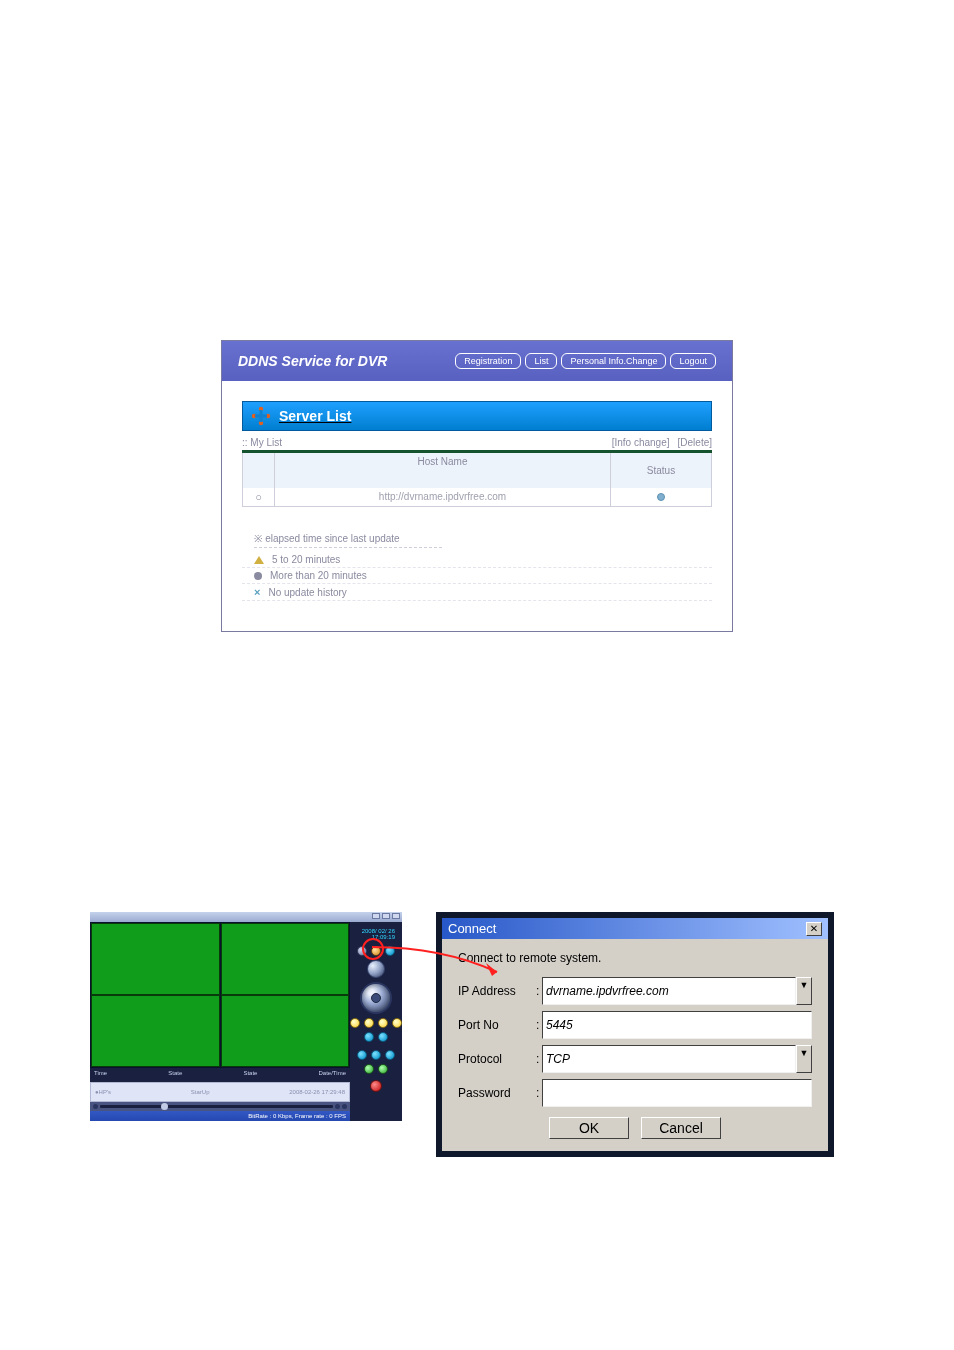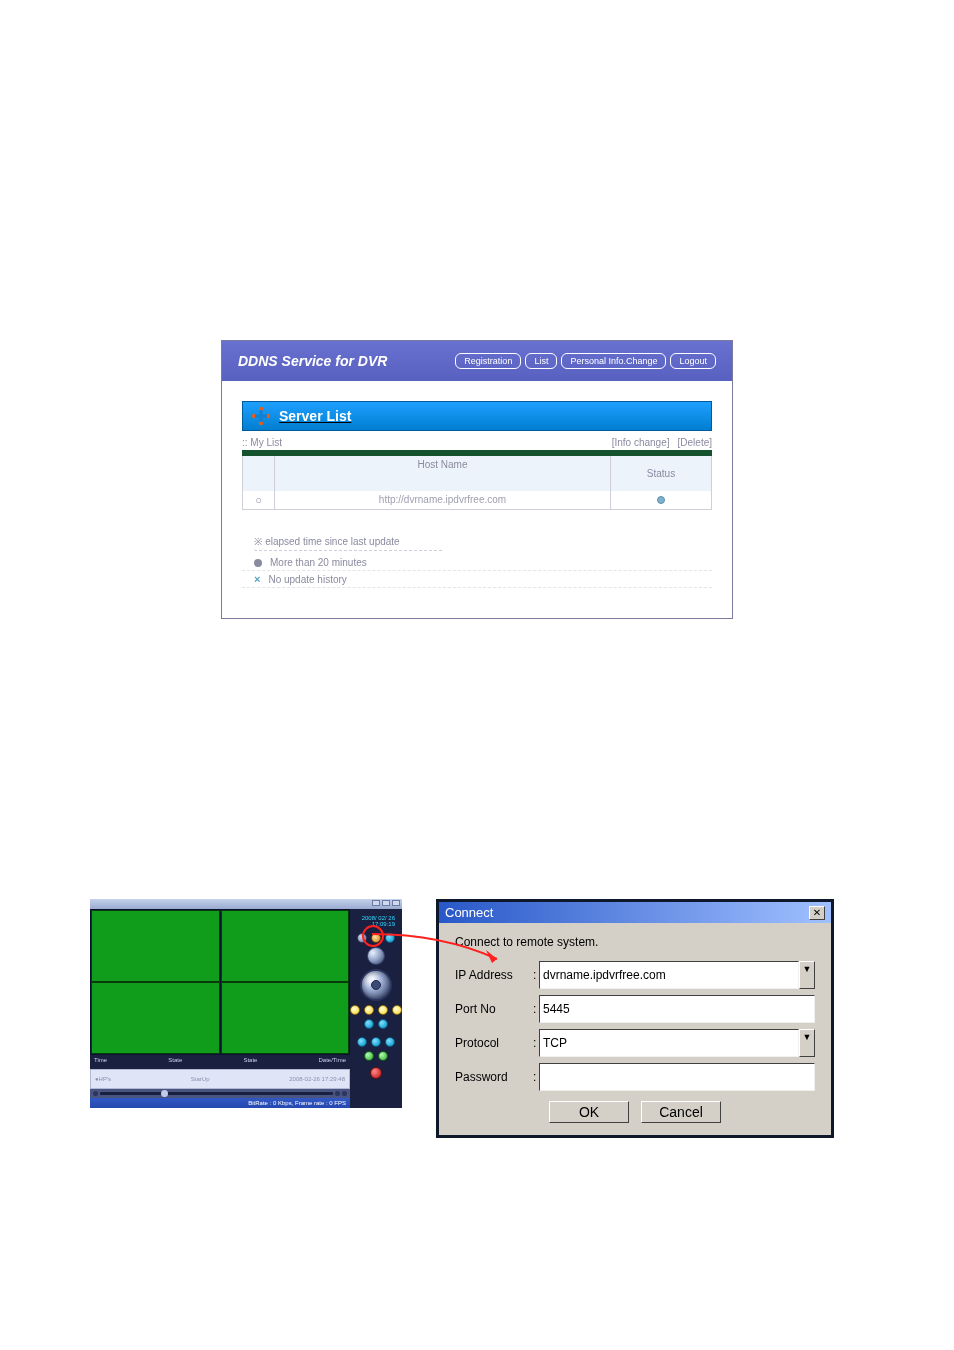--- a/index.html
+++ b/index.html
@@ -8,21 +8,21 @@
     
     .ddns-panel { width: 512px; margin: 340px auto 0; border: 1px solid #7a7aa0; background: #fff; }
     .ddns-header { background: linear-gradient(#6870d0, #5860c0); padding: 12px 16px; display: flex; align-items: center; justify-content: space-between; }
     .ddns-title { color: #fff; font-style: italic; font-weight: bold; font-size: 14px; }
     .ddns-nav { display: flex; gap: 4px; }
     .nav-btn { font-size: 9px; color: #fff; padding: 2px 8px; border: 1px solid #fff; border-radius: 6px; }
     .ddns-body { padding: 20px 20px 30px; }
     .server-list-bar { background: linear-gradient(#1fa0ff, #007ed0); display: flex; align-items: center; padding: 4px 8px; border: 1px solid #005a9e; text-decoration: underline; }
     .cross-icon { width: 20px; height: 20px; margin-right: 8px; }
     .server-list-title { color: #fff; font-size: 14px; font-weight: bold; }
-    .mylist-row { display: flex; justify-content: space-between; font-size: 10px; color: #8a8aa0; margin-top: 6px; border-bottom: 6px solid #14532d; padding-bottom: 2px; }
+    .mylist-row { display: flex; justify-content: space-between; font-size: 10px; color: #8a8aa0; margin-top: 6px; border-bottom: 3px solid #14532d; padding-bottom: 2px; }
     .mylist-links { display: flex; gap: 8px; }
     .table-header { display: flex; background: #fff; border-left: 1px solid #cfcfdc; border-right: 1px solid #cfcfdc; }
     .th-radio { width: 32px; border-right: 1px solid #cfcfdc; text-align: center; font-size: 10px; padding: 3px 0; color: #8a8aa0; background: #edf3fb; }
     .th-host { flex: 1; text-align: center; font-size: 10px; padding: 3px 0; color: #8a8aa0; border-right: 1px solid #cfcfdc; background: #edf3fb; }
     .th-status { width: 100px; text-align: center; font-size: 10px; padding: 12px 0; color: #8a8aa0; background: #edf3fb; }
     .table-row { display: flex; border: 1px solid #cfcfdc; border-top: none; }
     .td-radio { width: 32px; text-align: center; font-size: 11px; padding: 3px 0; color: #8a8aa0; border-right: 1px solid #cfcfdc; }
     .td-host { flex: 1; text-align: center; font-size: 10px; padding: 3px 0; color: #a0a0b0; border-right: 1px solid #cfcfdc; }
     .td-status { width: 100px; text-align: center; font-size: 11px; padding: 3px 0; }
     .status-dot { display:inline-block; width:8px; height:8px; background:#7fb0d0; border-radius:50%; border:1px solid #6090b0; }
@@ -62,29 +62,29 @@
     .red-btn { width:12px; height:12px; border-radius:50%; background:radial-gradient(circle at 35% 35%, #ff8a8a 0%, #d23030 70%, #9a1818 100%); border:1px solid #6a1010; margin:2px auto; }
     .green-btn-small { width:10px; height:10px; border-radius:50%; background:radial-gradient(circle at 35% 35%, #b0ffb0 0%, #50c050 70%, #2a8a2a 100%); border:1px solid #1a5a1a; }
     .orange-btn-small { width:10px; height:10px; border-radius:50%; background:radial-gradient(circle at 35% 35%, #ffe0a0 0%, #e0a040 70%, #a06820 100%); border:1px solid #6a4410; }
     .round-btn-gray { width:10px; height:10px; border-radius:50%; background:radial-gradient(circle at 35% 35%, #cfd6ee 0%, #8a92b4 70%, #4a527a 100%); border:1px solid #3a4060; }
     .round-btn-yellow { width:10px; height:10px; border-radius:50%; background:radial-gradient(circle at 35% 35%, #ffffd0 0%, #ffe060 70%, #c0a020 100%); border:1px solid #8a7010; }
     .highlight-ring { position: absolute; width: 22px; height: 22px; border: 2px solid #ff2020; border-radius: 50%; left: 272px; top: 26px; z-index: 10; }
 
     .arrow-svg { position: absolute; left: 282px; top: 32px; width: 140px; height: 34px; z-index: 5; pointer-events:none; }
 
     
-    .connect-dlg { width: 398px; border: 3px solid #0f172a; background: #d4d0c8; font-family: "MS Sans Serif", Tahoma, sans-serif; }
+    .connect-dlg { width: 398px; border: 6px solid #0f172a; background: #d4d0c8; font-family: "MS Sans Serif", Tahoma, sans-serif; }
     .dlg-title { background: linear-gradient(to right, #2858c8, #a0c0ff); color: #fff; font-size: 13px; padding: 3px 6px; display: flex; justify-content: space-between; align-items: center; }
     .dlg-close { background:#d4d0c8; border:1px solid #fff; border-right-color:#404040; border-bottom-color:#404040; width:16px; height:14px; font-size:10px; line-height:12px; text-align:center; color:#000; }
     .dlg-body { padding: 12px 16px; font-size: 12px; color:#000; }
     .dlg-desc { margin-bottom: 12px; }
     .dlg-row { display: flex; align-items: center; margin-bottom: 6px; }
     .dlg-label { width: 78px; }
     .colon { width: 6px; }
-    .dlg-input { flex: 1; border: 1px solid #404040; border-right-color:#f0f0f0; border-bottom-color:#f0f0f0; background: #fff; font-size: 12px; padding: 13px 3px; height: 18px; font-family: inherit; }
+    .dlg-input { flex: 1; border: 1px solid #404040; border-right-color:#f0f0f0; border-bottom-color:#f0f0f0; background: #fff; font-size: 12px; padding: 13px 3px; height: 18px; font-family: inherit; font-style: italic; }
     .dlg-combo { display: flex; flex: 1; }
     .dlg-combo .drop { width: 16px; background:#d4d0c8; border:1px solid #fff; border-right-color:#404040; border-bottom-color:#404040; text-align:center; font-size:9px; line-height:14px; }
     .dlg-buttons { display:flex; justify-content:center; gap:12px; margin-top:10px; }
     .win-btn { width:80px; height:22px; background:#d4d0c8; border:1px solid #fff; border-right-color:#404040; border-bottom-color:#404040; font-size:14px; }
   </style>
 </head>
 <body>
 
 <div class="ddns-panel">
   <div class="ddns-header">
@@ -121,20 +121,24 @@
       <div class="th-status">Status</div>
     </div>
     <div class="table-row">
       <div class="td-radio">○</div>
       <div class="td-host">http://dvrname.ipdvrfree.com</div>
       <div class="td-status"><span class="status-dot"></span></div>
     </div>
     <div class="legend">
       <div class="legend-title">※ elapsed time since last update</div>
       <div class="legend-row">
+          <span class="tri-yellow"></span>
+          <span>5 to 20 minutes</span>
+        </div>
+      <div class="legend-row">
           <span class="dot-gray"></span>
           <span>More than 20 minutes</span>
         </div>
       <div class="legend-row">
           <span class="cross-x">×</span>
           <span>No update history</span>
         </div>
     </div>
   </div>
 </div>

